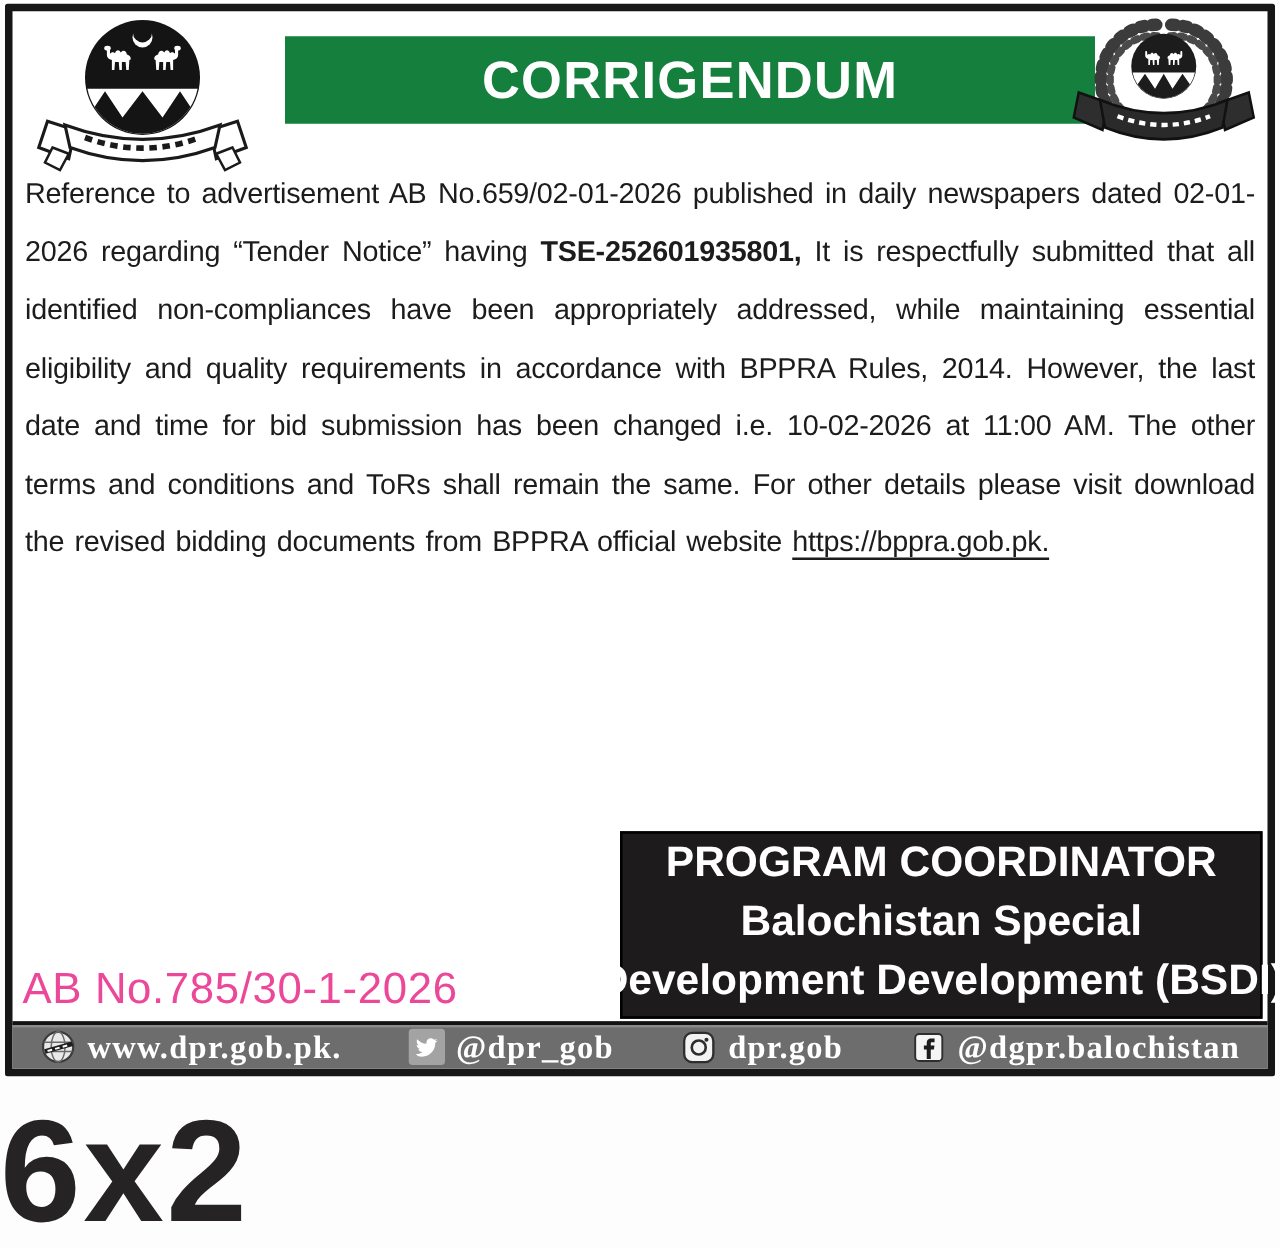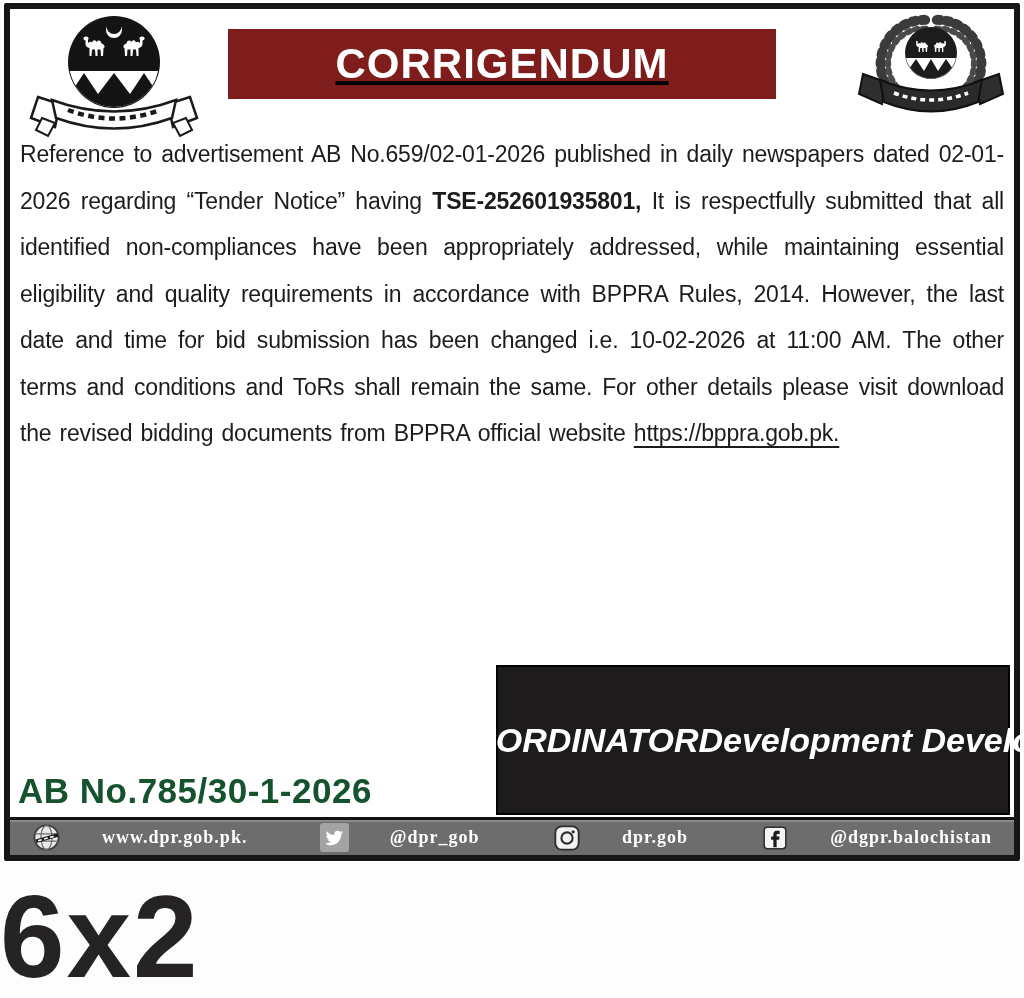--- a/index.html
+++ b/index.html
@@ -8,60 +8,60 @@
 
   .ad-box{
     position:relative; width:1016px; height:858px; margin:3px auto 0;
     border:6px solid #161616; background:#ffffff; border-radius:2px;
   }
 
   
   .logo-left{ position:absolute; left:12px; top:6px; width:184px; height:124px; }
   .logo-right{ position:absolute; right:8px; top:2px; width:150px; height:114px; }
   .title-box{
-    position:absolute; left:218px; top:20px; width:548px; height:70px;
-    background:#7f1d1d; display:flex; align-items:center; justify-content:center;text-decoration:underline;
+    position:absolute; left:218px; top:20px; width:648px; height:70px;
+    background:#15803d; display:flex; align-items:center; justify-content:center;
   }
   .title-box span{
     color:#ffffff; font-weight:bold; font-size:42px; letter-spacing:1px;
   }
 
   
   .body-text{
     position:absolute; left:10px; right:10px; top:122px;
     font-size:23px; line-height:46.5px; color:#1c1c1c;
     text-align:justify; letter-spacing:-0.2px; word-spacing:2px;
   }
   .body-text .bold{ font-weight:bold; }
   .body-text .url{ text-decoration:underline; text-underline-offset:5px; color:#1c1c1c; }
 
   
   .ab-number{
     position:absolute; left:8px; bottom:44px;
-    font-size:35px; font-weight:bold; color:#14532d; letter-spacing:0.5px;
+    font-size:35px; font-weight:normal; color:#ec4899; letter-spacing:0.5px;
   }
   .sig-box{
     position:absolute; right:4px; bottom:40px; width:514px; height:150px;
     background:#1d1b1c; border:2px solid #000;
-    display:flex; flex-direction:row; align-items:center; justify-content:center;font-style:italic;
+    display:flex; flex-direction:column; align-items:center; 
   }
   .sig-box div{
     color:#fff; font-weight:bold; font-size:34px; line-height:47px; white-space:nowrap;
   }
 
   
   .social-bar{
     position:absolute; left:0; right:0; bottom:0; height:38px;
     background:#6d6d6d; border-top:3px solid #121212; box-shadow:inset 0 2px 0 #8a8a8a;
     display:flex; align-items:center; justify-content:space-between; padding:0 22px;
   }
   .social-item{ display:flex; align-items:center; gap:9px; }
   .social-item .txt{
     font-family:"Liberation Serif", serif; font-weight:bold;
-    color:#ffffff; font-size:18px; letter-spacing:1px; white-space:nowrap;margin-left:32px;
+    color:#ffffff; font-size:26px; letter-spacing:1px; white-space:nowrap;
   }
   .icon-wrap{ width:29px; height:29px; display:flex; align-items:center; justify-content:center; }
   .tw-bg{ background:#a3a3a3; border-radius:3px; }
 
   
   .size-label{
     width:100%; text-align:left; margin-top:18px;
     font-size:116px; font-weight:bold; color:#262324; line-height:1; letter-spacing:2px;
   }
 </style>
@@ -136,20 +136,21 @@
       <path d="M38 82 Q75 96 112 82" stroke="#ffffff" stroke-width="3.5" fill="none" stroke-dasharray="5 4"></path>
     </svg>
   </div>
 
   <p class="body-text"><span>Reference to advertisement AB No.659/02-01-2026 published in daily newspapers dated 02-01-2026 regarding “Tender Notice” having </span><span class="bold">TSE-252601935801,</span><span> It is respectfully submitted that all identified non-compliances have been appropriately addressed, while maintaining essential eligibility and quality requirements in accordance with BPPRA Rules, 2014. However, the last date and time for bid submission has been changed i.e. 10-02-2026 at 11:00 AM. The other terms and conditions and ToRs shall remain the same. For other details please visit download the revised bidding documents from BPPRA official website </span><span class="url">https://bppra.gob.pk.</span></p>
 
   <div class="ab-number">AB No.785/30-1-2026</div>
 
   <div class="sig-box">
     <div>PROGRAM COORDINATOR</div>
+    <div>Balochistan Special</div>
     <div>Development Development (BSDI)</div>
   </div>
 
   <div class="social-bar">
 
     <div class="social-item">
       <span class="icon-wrap">
         <svg viewBox="0 0 24 24" width="29" height="29">
           <circle cx="12" cy="12" r="10" fill="#e9e9e9" stroke="#3c3c3c" stroke-width="1.5"></circle>
           <ellipse cx="12" cy="12" rx="4.6" ry="10" fill="none" stroke="#6b6b6b" stroke-width="1"></ellipse>

